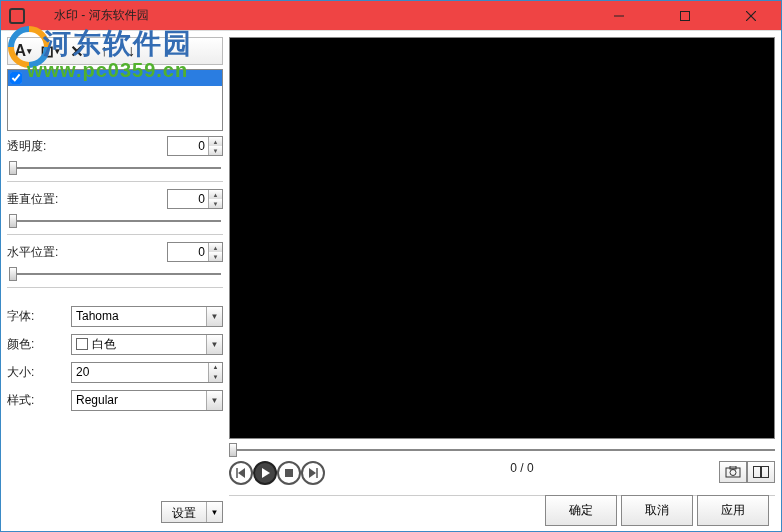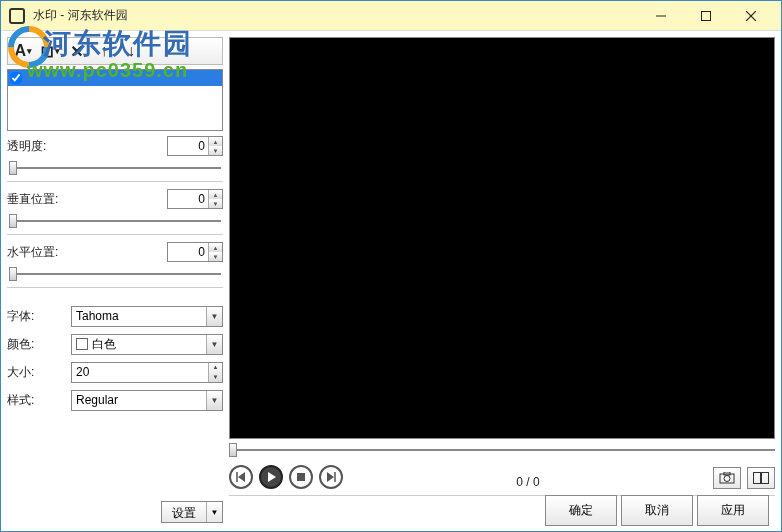--- a/index.html
+++ b/index.html
@@ -1,18 +1,18 @@
 <!DOCTYPE html>
 <html><head>
 <meta charset="utf-8">
 <style>
 * { box-sizing: border-box; margin: 0; padding: 0; font-family: Tahoma, "Microsoft YaHei", sans-serif; font-size: 12px; }
 body { background: #fff; width: 782px; height: 532px; border: 1px solid #3a8ac6; position: relative; overflow: hidden; }
 
-.titlebar { height: 30px; background: #fef9c3; border-bottom: 1px solid #ddd; display: flex; align-items: center; padding: 0 8px; }
+.titlebar { height: 30px; background: #ef4444; border-bottom: 1px solid #ddd; display: flex; align-items: center; padding: 0 8px; gap: 21px; }
 .titlebar .icon { width: 16px; height: 16px; border: 2px solid #333; border-radius: 3px; margin-right: 8px; }
 .titlebar .title { flex: 1; color: #222; }
 .titlebar .winbtn { width: 45px; height: 28px; display: flex; align-items: center; justify-content: center; cursor: default; }
 .titlebar .winbtn svg { width: 10px; height: 10px; }
 
 .watermark-logo { position: absolute; top: 24px; left: 2px; z-index: 50; font-family: "Microsoft YaHei"; }
 .watermark-logo .cn { font-size: 28px; font-weight: bold; color: #336cb3; letter-spacing: 2px; }
 .watermark-logo .url { font-size: 20px; color: #52b12e; font-weight: bold; letter-spacing: 1px; margin-top: -4px; margin-left: 24px; }
 .logo-circle { position: absolute; top: 24px; left: 6px; width: 44px; height: 44px; z-index: 49; }
 
@@ -50,21 +50,21 @@
 .settings-row { display: flex; justify-content: flex-end; margin-top: auto; padding-bottom: 2px; }
 .settings-btn { height: 22px; border: 1px solid #888; background: linear-gradient(#fff,#e8e8e8); display: flex; align-items: flex-end; }
 .settings-btn .lbl { padding: 0 10px; }
 .settings-btn .dd { width: 16px; border-left: 1px solid #aaa; display: flex; align-items: center; justify-content: center; font-size: 8px; height: 100%; }
 
 .right { flex: 1; display: flex; flex-direction: column; gap: 4px; }
 .preview { flex: 1; background: #000; border: 1px solid #888; }
 .timeline { height: 14px; display: flex; align-items: center; }
 .timeline .slider { flex: 1; }
 
-.controls { height: 28px; display: flex; align-items: flex-end; gap: 6px; }
+.controls { height: 28px; display: flex; align-items: flex-start; }
 .pbtn { width: 24px; height: 24px; border: 2px solid #555; border-radius: 50%; display: flex; align-items: center; justify-content: center; color: #555; background: #fff; }
 .pbtn.play { background: #444; border-color: #222; }
 .controls .counter { flex: 1; text-align: center; color: #222; }
 .iconbtn { width: 28px; height: 22px; border: 1px solid #888; background: linear-gradient(#fff,#e8e8e8); display: flex; align-items: center; justify-content: center; }
 
 .footer { height: 30px; border-top: 1px solid #ccc; display: flex; align-items: center; justify-content: flex-end; padding: 0 6px; gap: 4px; margin-top: 2px; }
 .fbtn { width: 72px; height: 31px; border: 1px solid #888; background: linear-gradient(#fff,#e8e8e8); display: flex; align-items: center; justify-content: center; }
 </style>
 </head>
 <body>

